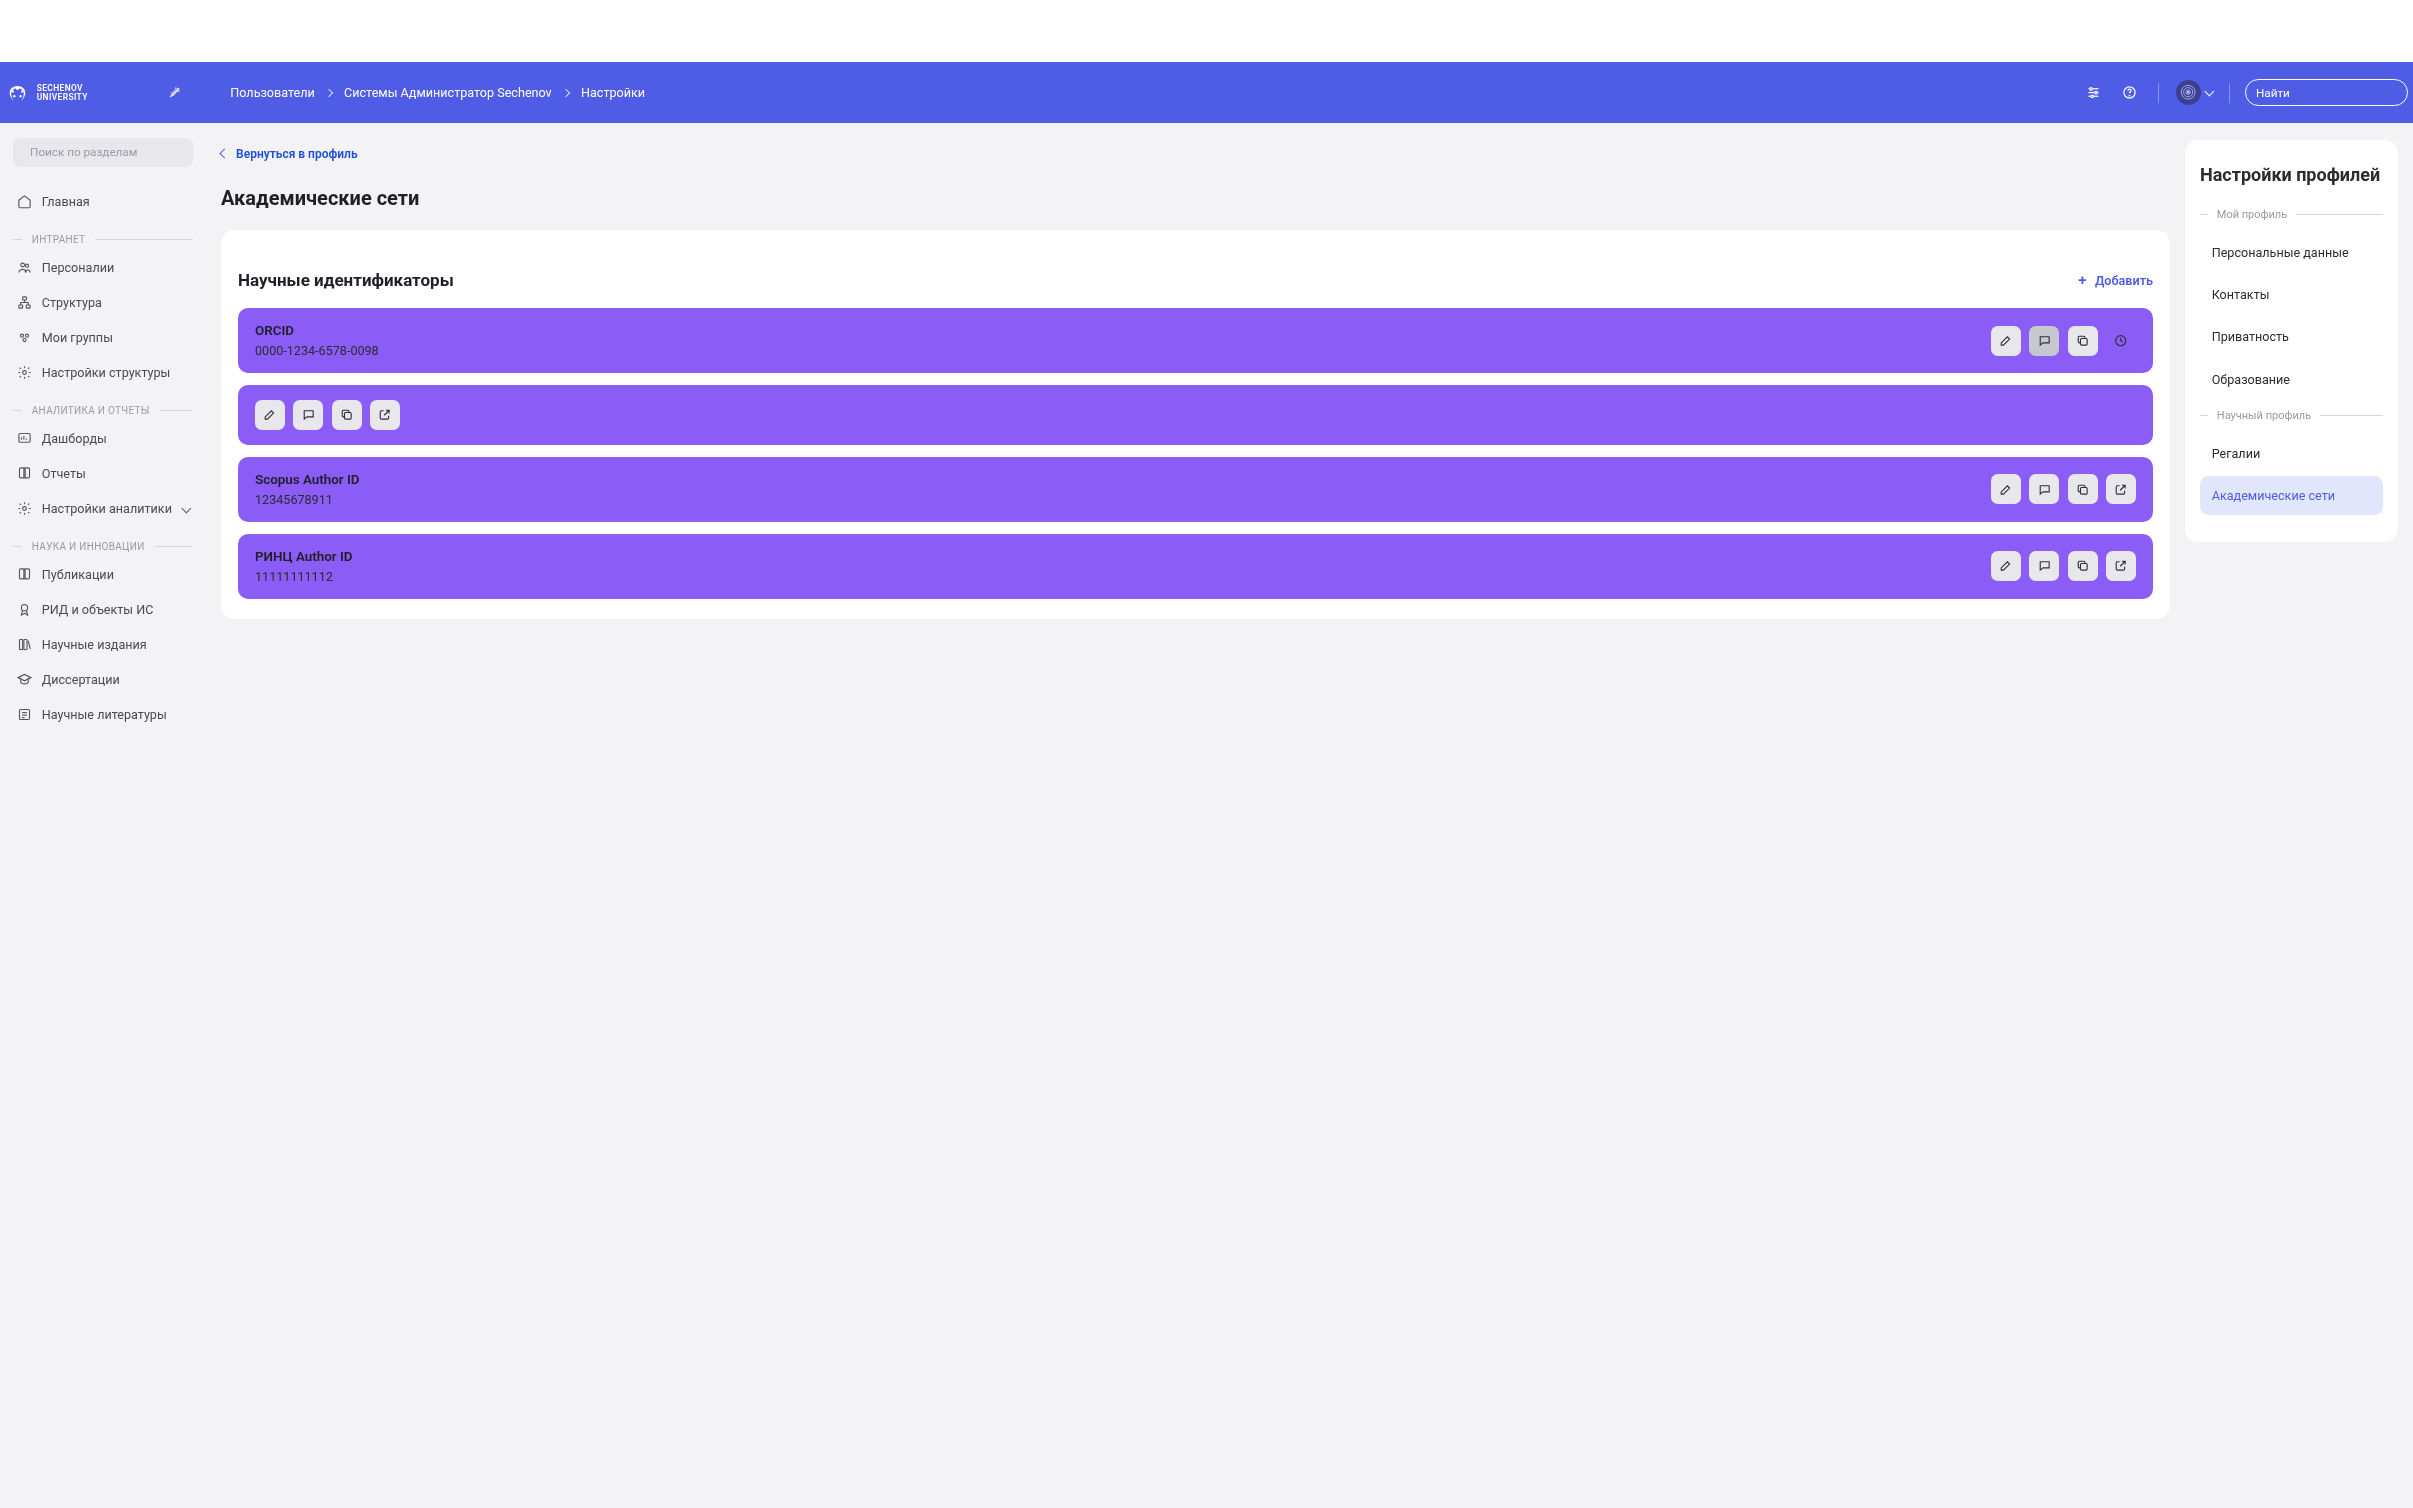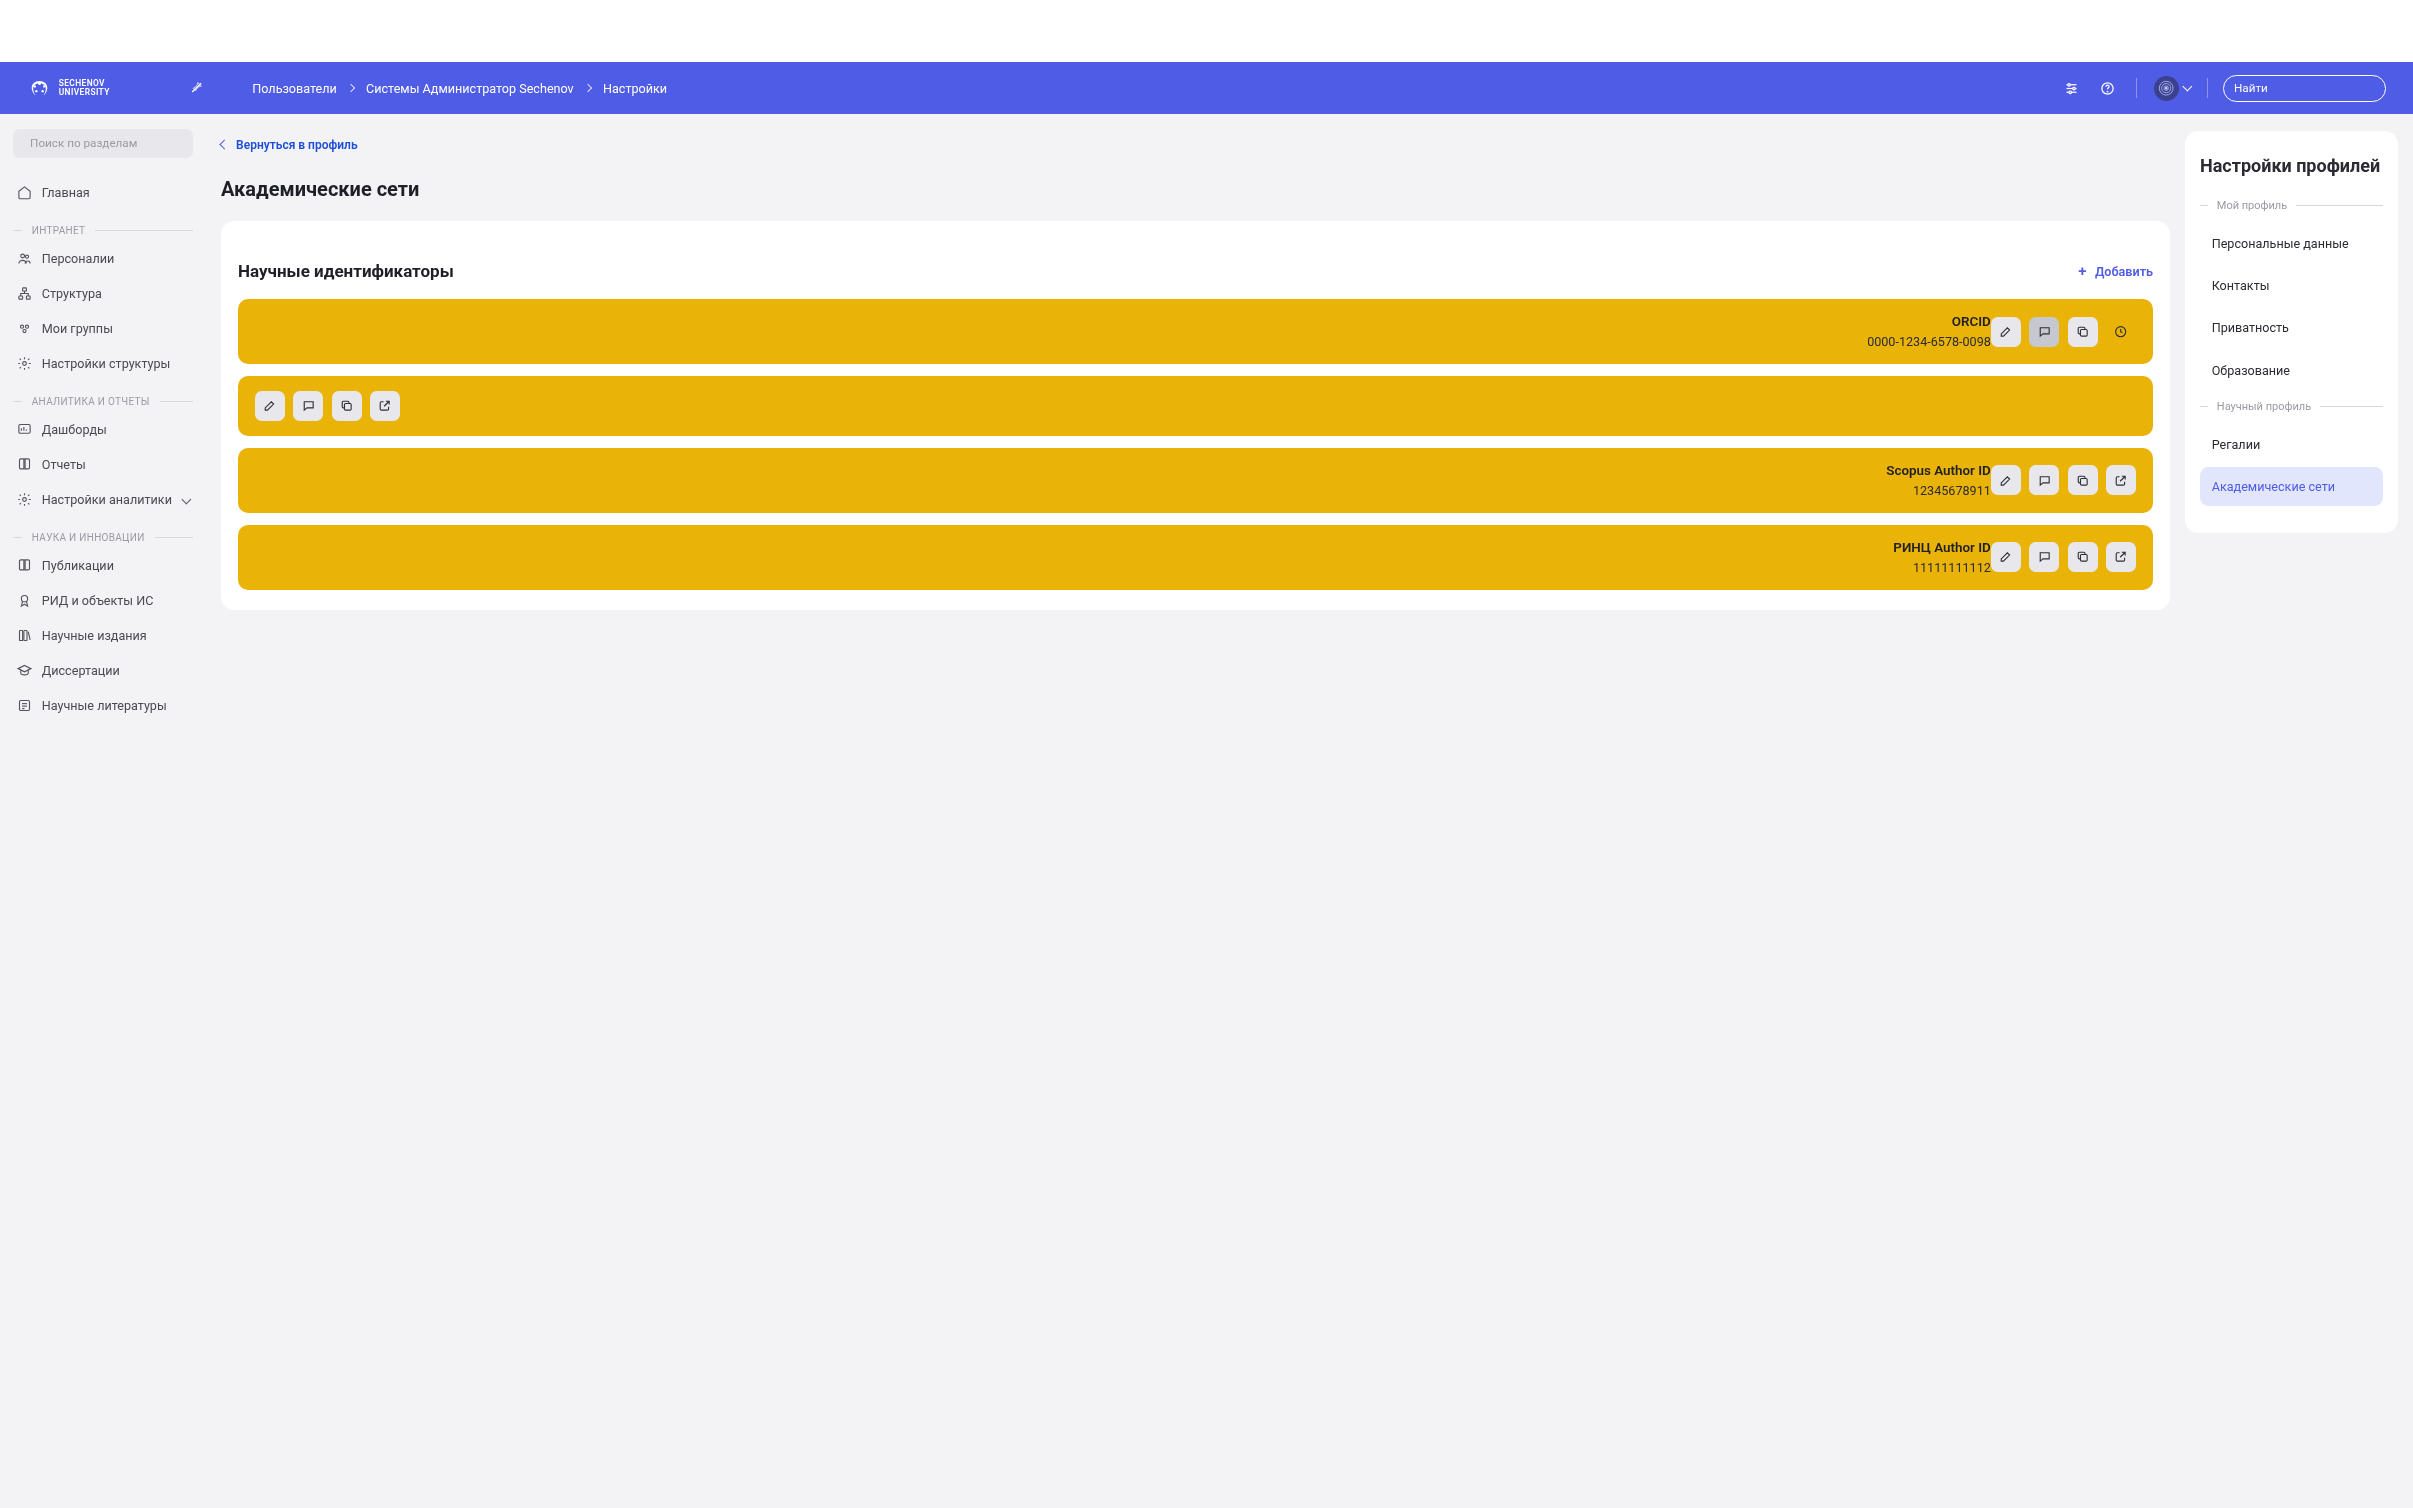--- a/index.html
+++ b/index.html
@@ -2,21 +2,21 @@
 <html style="font-size:13.4px"><head>
 <meta charset="utf-8">
 <style>
 * { margin:0; padding:0; box-sizing:border-box; font-family:-apple-system,BlinkMacSystemFont,"Segoe UI",Roboto,sans-serif; }
 body { background:#fff; color:#1a1a1a; font-size:12.6px; }
 
 
 .top-gap { height:62px; background:#fff; }
 
 
-.hdr { height:52px; background:#4F5CE5; display:flex; align-items:center; padding:0 27px; color:#fff; }
+.hdr { height:61px; background:#4F5CE5; display:flex; align-items:center; padding:0 5px; color:#fff; }
 .logo { display:flex; align-items:center; gap:6.7px; }
 .logo-mark { width:25px; height:22px; }
 .logo-txt { font-size:8.4px; line-height:1.05; letter-spacing:0.4px; font-weight:600; }
 .pin-btn { margin-left:75px; width:23.5px; height:23.5px; display:flex; align-items:center; justify-content:center; cursor:pointer; }
 .crumbs { display:flex; align-items:center; margin-left:44px; font-size:12.6px; }
 .crumbs a { color:#fff; text-decoration:none; }
 .chev { margin:0 11.7px; opacity:.8; width:5.9px; height:5.9px; border-right:1.3px solid #fff; border-top:1.3px solid #fff; transform:rotate(45deg); display:inline-block; }
 .hdr-right { margin-left:auto; display:flex; align-items:center; gap:1.7px; }
 .ico-btn { width:34px; height:34px; display:flex; align-items:center; justify-content:center; cursor:pointer; }
 .vdiv { width:0.8px; height:20px; background:rgba(255,255,255,.35); margin:0 10px; }
@@ -48,21 +48,21 @@
 .main { flex:1; padding:17px 15px 34px 15px; display:flex; gap:15px; }
 .content { flex:1; min-width:0; }
 .back { display:inline-flex; align-items:center; gap:8.4px; color:#1d4ed8; font-weight:600; font-size:12px; cursor:pointer; margin-bottom:25px; margin-top:6.7px; }
 .back .arr { width:6.7px; height:6.7px; border-left:1.7px solid #4F5CE5; border-bottom:1.7px solid #4F5CE5; transform:rotate(45deg); }
 h1 { font-size:20px; font-weight:700; color:#1f1f28; margin-bottom:20px; }
 .card { background:#fff; border-radius:13.4px; padding:18.4px 17px 20px; }
 .card-hd { display:flex; align-items:center; justify-content:space-between; margin-bottom:18.4px;margin-top:22px; }
 .card-hd h2 { font-size:17px; font-weight:700; color:#1f1f28; }
 .add-btn { display:flex; align-items:center; gap:8.4px; color:#4F5CE5; font-weight:600; font-size:12.6px; cursor:pointer; }
 .add-btn .plus { font-size:15px; }
-.row { background:#eab308; border-radius:10px; padding:15px 17px; margin-bottom:11.7px; display:flex; align-items:center;text-align:right; }
+.row { background:#8b5cf6; border-radius:10px; padding:15px 17px; margin-bottom:11.7px; display:flex; align-items:center; }
 .row:last-child { margin-bottom:0; }
 .row-txt { flex:1; }
 .row-name { font-weight:600; font-size:13.4px; color:#1f1f28; margin-bottom:5px; }
 .row-val { font-size:12.6px; color:#2b2b33; }
 .row-actions { display:flex; gap:8.4px; align-items:center; }
 .act { width:30px; height:30px; border-radius:6.7px; background:#E7E7EC; display:flex; align-items:center; justify-content:center; cursor:pointer; }
 .act.plain { background:transparent; }
 .act.active { background:#c7c7cf; position:relative; }
 .act.active::after { content:""; position:absolute; inset:-1.7px; border-radius:17px; background:rgba(0,0,0,.05); z-index:-1; }
 .act svg { width:13.4px; height:13.4px; color:#2f2f38; }

